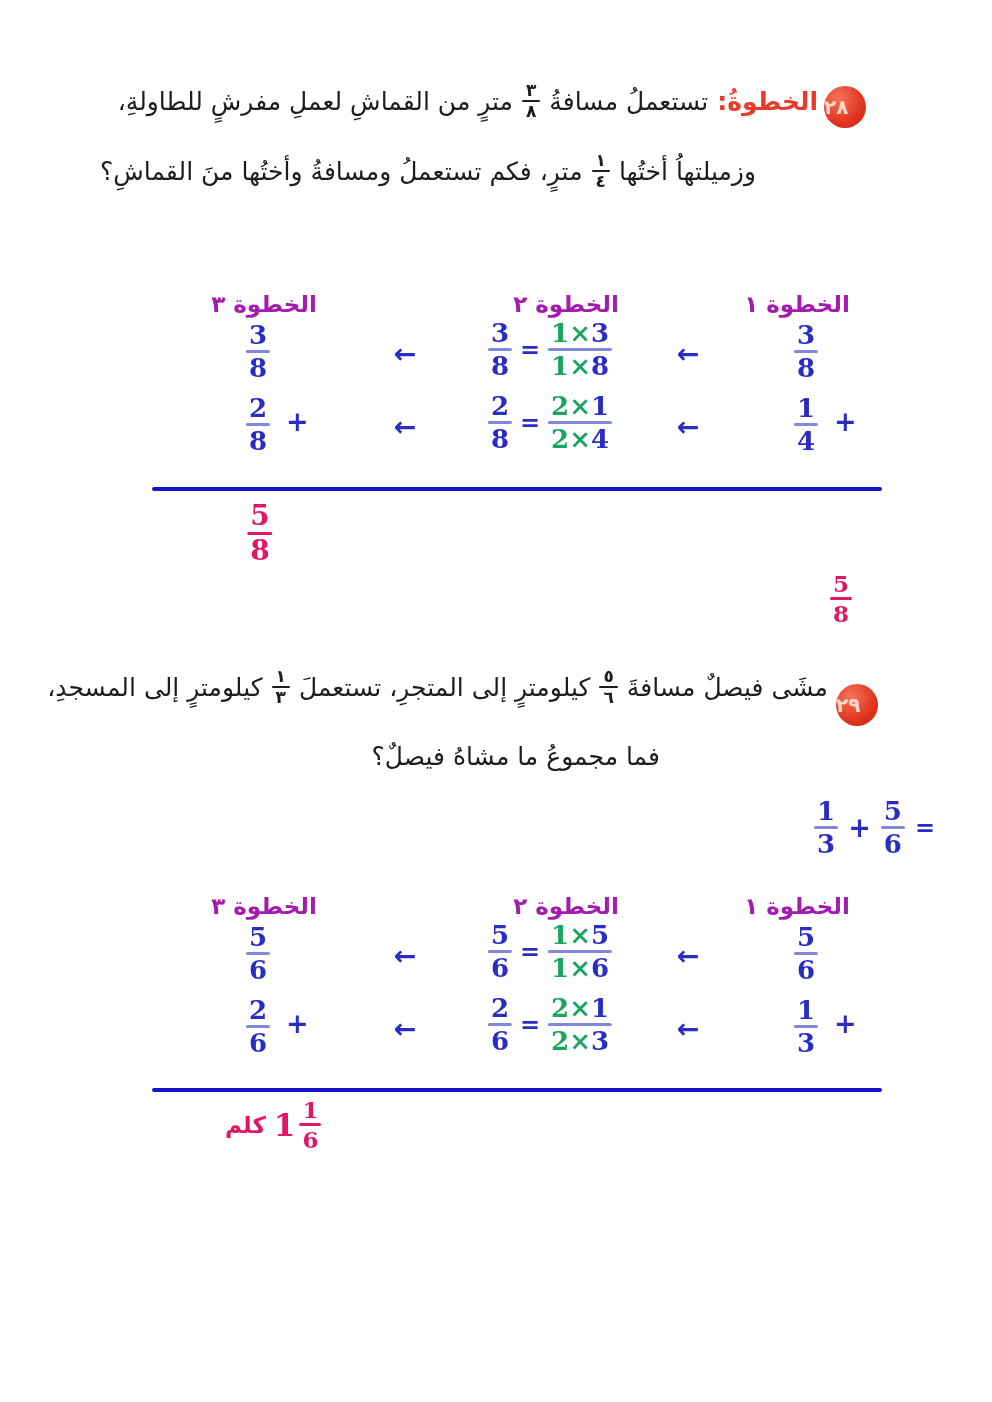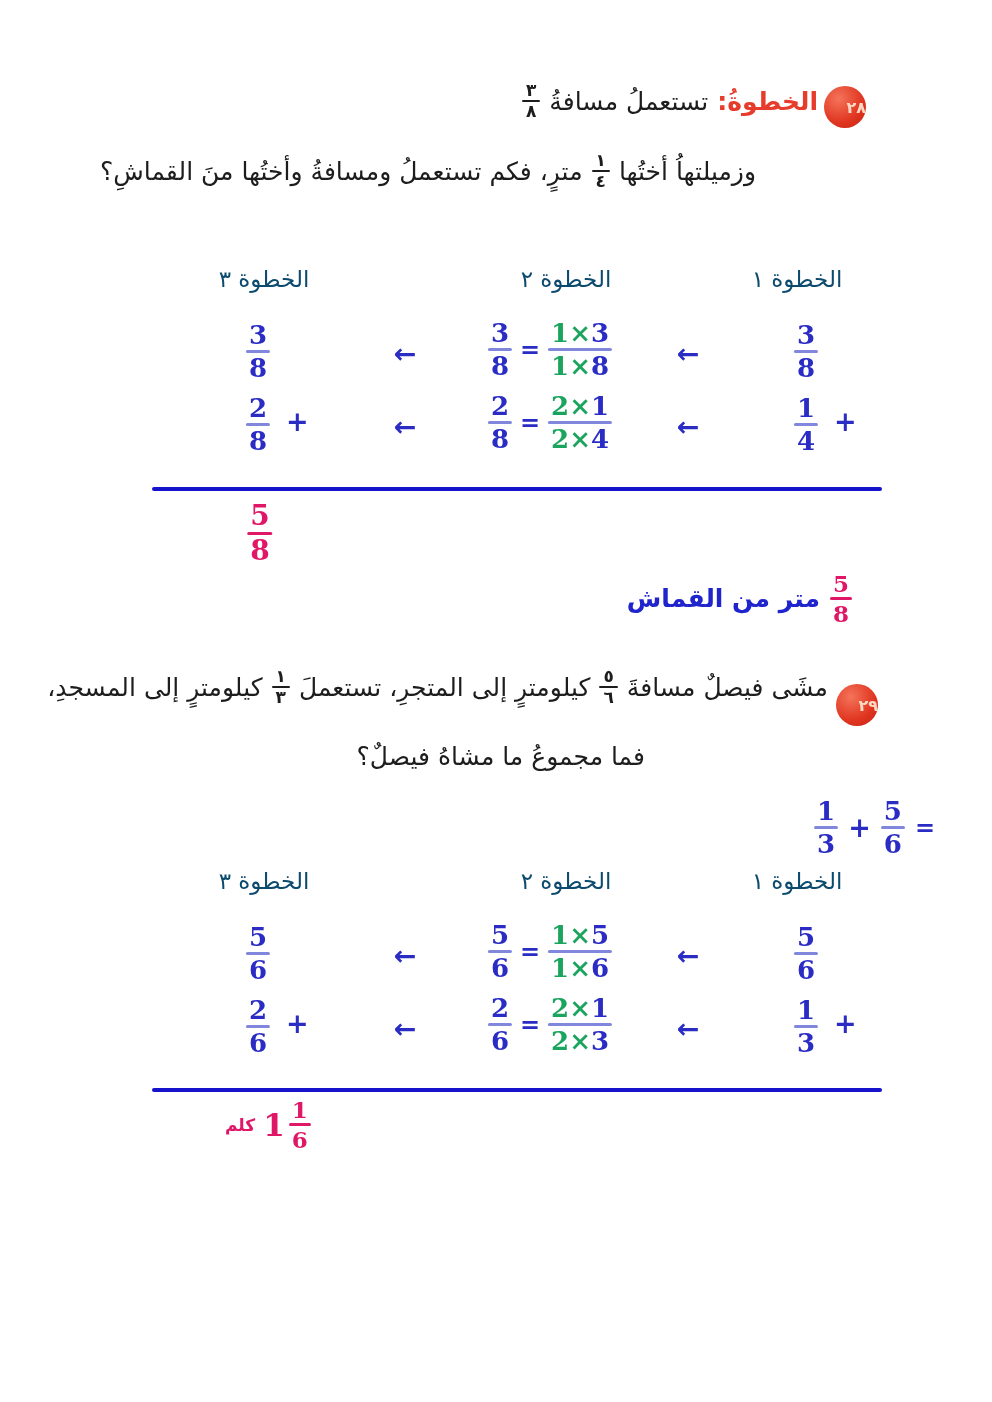--- a/index.html
+++ b/index.html
@@ -5,21 +5,21 @@
   * { margin:0; padding:0; box-sizing:border-box; }
   html,body { background:#ffffff; }
   body { width:992px; height:1402px; position:relative; font-family:"DejaVu Sans",sans-serif; }
   .page { position:absolute; inset:0; background:#ffffff; overflow:hidden; }
   .abs { position:absolute; white-space:nowrap; }
   .cx { transform:translateX(-50%); }
 
   
   .ptext { color:#1d1d1d; font-size:25px; display:flex; direction:rtl; align-items:center; gap:9px; }
   .keyword { color:#e73b2b; font-weight:bold; }
-  .stephead { color:#0c4a6e; font-weight:normal; font-size:23px; }
+  .stephead { color:#a21caf; font-weight:bold; font-size:23px;margin-top:25px; }
   .bluebold { color:#2024cc; font-weight:bold; font-size:25px; }
   .arrow { color:#2a2cc4; font-size:27px; font-weight:bold; }
   .plus { color:#2a2cc4; font-weight:bold; font-size:27px; font-family:"DejaVu Serif",serif; }
   .eqsign { color:#2a2cc4; font-weight:bold; font-size:24px; font-family:"DejaVu Serif",serif; }
   .green { color:#1ba45e; }
 
   
   .frac { display:inline-flex; flex-direction:column; align-items:center; line-height:1; text-align:center; }
   .fbar { align-self:stretch; height:3px; margin:2px 0; border-radius:2px; }
   
@@ -37,44 +37,45 @@
   .pfrac.small { font-size:23px; }
 
   .midgroup { display:flex; direction:ltr; align-items:center; gap:8px; }
   .rtlrow { display:flex; direction:rtl; align-items:center; gap:10px; }
   .ltrrow { display:flex; direction:ltr; align-items:center; gap:4px; }
 
   .rule { position:absolute; height:4px; background:#1513cb; border-radius:2px; }
 
   .badge { position:absolute; width:42px; height:42px; border-radius:50%;
     background:radial-gradient(circle at 35% 30%, #f4745a, #e03520 60%, #c32312);
-    display:flex; align-items:center; justify-content:flex-end;
-    color:#ffd9c4; font-size:16px; font-weight:bold; }
+    display:flex; align-items:center; justify-content:flex-start;
+    color:#ffd9c4; font-size:20px; font-weight:bold; }
 
   .answer2 { color:#e01766; font-weight:bold; }
   .answer2 .whole { font-family:"DejaVu Serif",serif; font-size:31px; font-weight:bold; }
-  .answer2 .unit { font-size:17px; font-family:"DejaVu Sans",sans-serif; }
+  .answer2 .unit { font-size:23px; font-family:"DejaVu Sans",sans-serif; }
 </style>
 </head>
 <body>
 
 <div class="page">
 
   <div class="badge" style="left:824px; top:86px;">
     <span>٢٨</span>
   </div>
 
   <div class="abs ptext" style="top:82px; right:174px;">
     <span class="keyword">الخطوةُ:</span>
     <span>تستعملُ مسافةُ</span>
     <span class="frac tfrac">
       <span class="fnum">٣</span>
       <span class="fbar"></span>
       <span class="fden">٨</span>
     </span>
+    <span>مترٍ من القماشِ لعملِ مفرشٍ للطاولةِ،</span>
   </div>
 
   <div class="abs ptext" style="top:152px; right:236px;">
     <span>وزميلتهاُ أختُها</span>
     <span class="frac tfrac">
       <span class="fnum">١</span>
       <span class="fbar"></span>
       <span class="fden">٤</span>
     </span>
     <span>مترٍ، فكم تستعملُ ومسافةُ وأختُها منَ القماشِ؟</span>
@@ -145,21 +146,20 @@
     <span class="fbar"></span>
     <span class="fden">8</span>
   </span>
 
   <div class="abs rtlrow bluebold" style="top:572px; right:140px;">
     <span class="frac pfrac small">
       <span class="fnum">5</span>
       <span class="fbar"></span>
       <span class="fden">8</span>
     </span>
-    <span>متر من القماش</span>
   </div>
 
   <div class="badge" style="left:836px; top:684px;">
     <span>٢٩</span>
   </div>
 
   <div class="abs ptext" style="top:668px; right:164px;">
     <span>مشَى فيصلٌ مسافةَ</span>
     <span class="frac tfrac">
       <span class="fnum">٥</span>
@@ -168,21 +168,21 @@
     </span>
     <span>كيلومترٍ إلى المتجرِ، تستعملَ</span>
     <span class="frac tfrac">
       <span class="fnum">١</span>
       <span class="fbar"></span>
       <span class="fden">٣</span>
     </span>
     <span>كيلومترٍ إلى المسجدِ،</span>
   </div>
 
-  <div class="abs ptext" style="top:742px; right:347px;justify-content:center;">
+  <div class="abs ptext" style="top:742px; right:332px;justify-content:center;">
     <span>فما مجموعُ ما مشاهُ فيصلٌ؟</span>
   </div>
 
   <div class="abs rtlrow bluebold" style="top:798px; right:57px;">
     <span class="eqsign">=</span>
     <span class="frac bfrac">
       <span class="fnum">5</span>
       <span class="fbar"></span>
       <span class="fden">6</span>
     </span>

